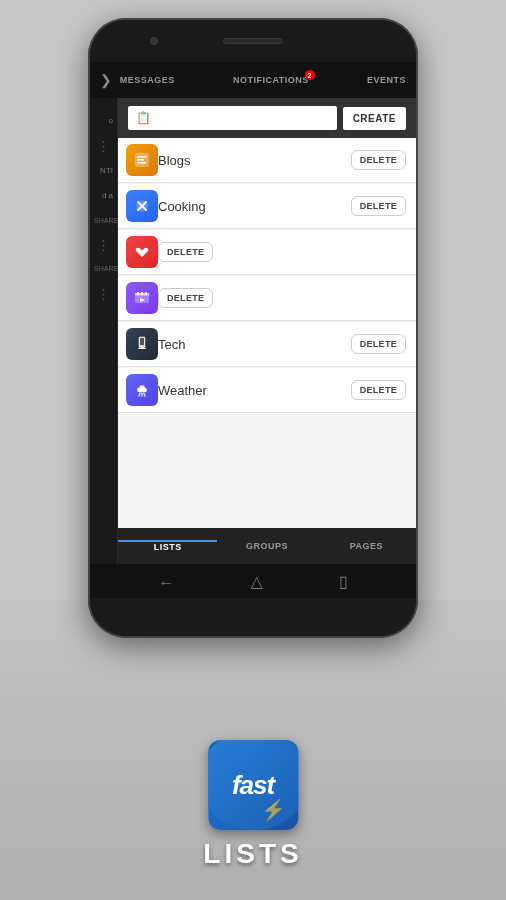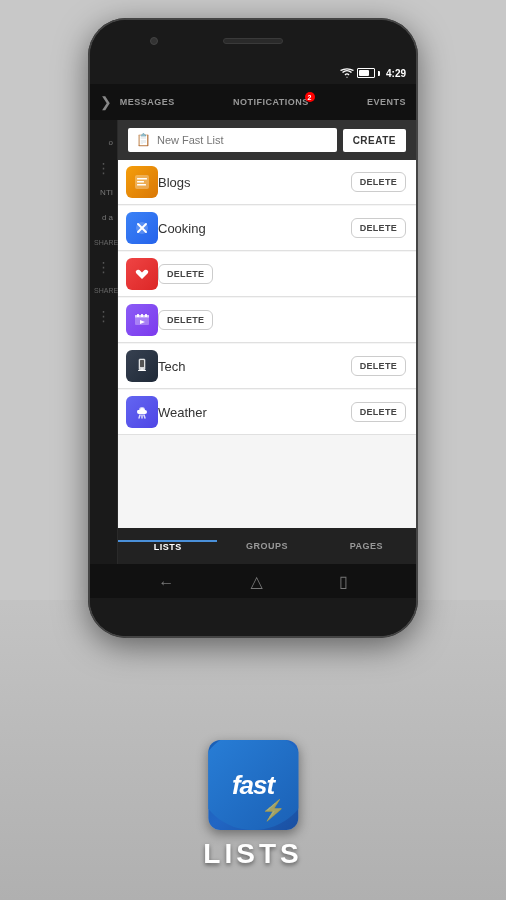--- a/index.html
+++ b/index.html
@@ -449,34 +449,20 @@
 <div class="phone">
   <div class="phone-inner">
 
     <div class="phone-top-bar">
       <div class="camera"></div>
       <div class="speaker"></div>
     </div>
 
     <div class="screen">
 
-      <div class="status-bar">
-        <div class="status-icons">
-
-          <svg width="14" height="10" viewBox="0 0 14 10" fill="white">
-            <path d="M7 8.5 L8 9.5 L6 9.5 Z M4.5 6.5 Q7 4 9.5 6.5 L8.5 7.5 Q7 5.5 5.5 7.5Z M2 4 Q7 0 12 4 L11 5 Q7 1.5 3 5Z M0 2 Q7 -1.5 14 2 L13 3 Q7 0 1 3Z"></path>
-          </svg>
-
-          <div class="battery-body">
-            <div class="battery-fill"></div>
-          </div>
-          <div class="battery-tip"></div>
-          <span style="font-size:10px;font-weight:bold;margin-left:3px;color:white;">4:29</span>
-        </div>
-      </div>
 
       <div class="nav-bar">
         <span class="nav-arrow">❯</span>
         <div class="nav-tabs">
           <span class="nav-tab">MESSAGES</span>
           <span class="nav-tab" style="position:relative;">
             <span>NOTIFICATIONS</span>
             <span class="notification-badge">2</span>
           </span>
           <span class="nav-tab">EVENTS</span>
@@ -494,21 +480,20 @@
           <div class="sidebar-dots">⋮</div>
           <div class="sidebar-item-partial" style="font-size:7px;color:#666;">SHARES</div>
           <div class="sidebar-dots">⋮</div>
         </div>
 
         <div class="main-content">
 
           <div class="create-bar">
             <div class="new-list-input-wrapper">
               <span class="list-icon">📋</span>
-              <input class="new-list-input" type="text" placeholder="New Fast List" style="">
             </div>
             <button class="create-btn">CREATE</button>
           </div>
 
           <div class="lists-container">
 
             <div class="list-item-row">
               <div class="list-item-icon icon-blogs">
                 <svg width="18" height="18" viewBox="0 0 18 18" fill="white">
                   <rect x="2" y="2" width="14" height="14" rx="2" fill="rgba(255,255,255,0.3)"></rect>

